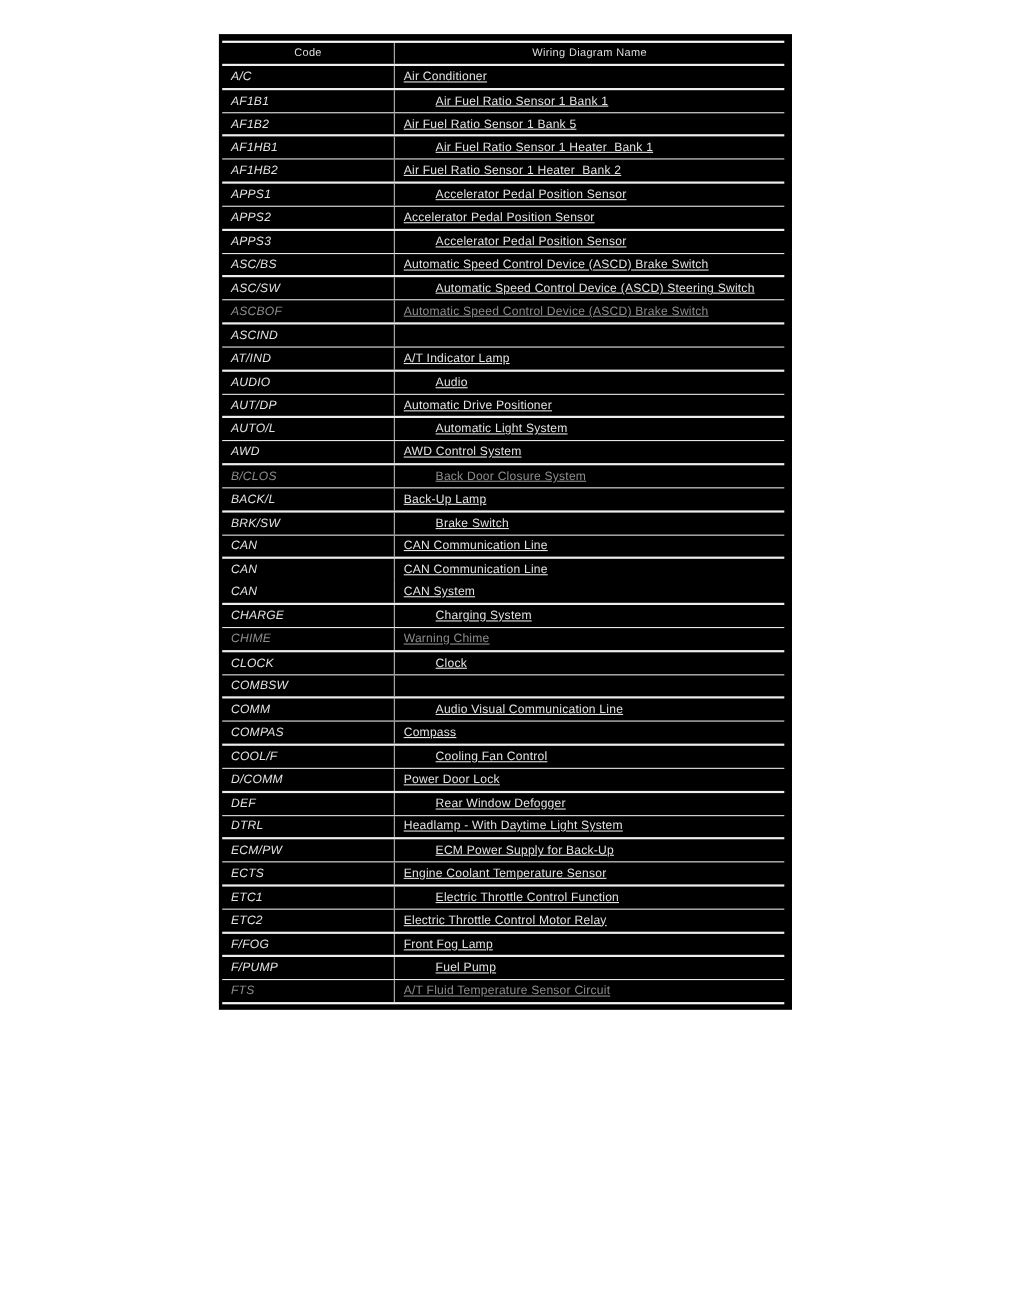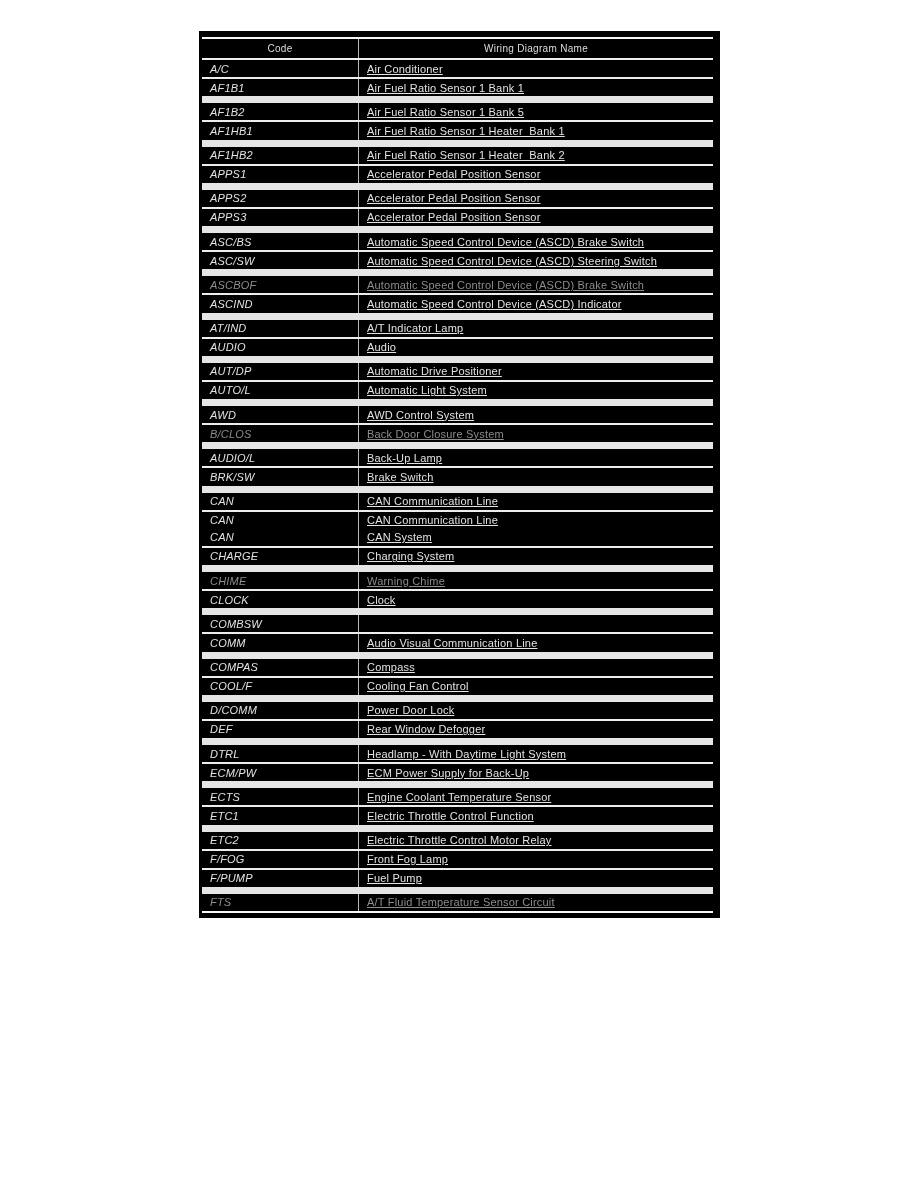--- a/index.html
+++ b/index.html
@@ -21,21 +21,21 @@
     border-bottom:2px solid #efefef;
     color:#dedede; font-size:10px; letter-spacing:0.3px;
   }
   .h-cell { display:flex; align-items:center; justify-content:center; box-sizing:border-box; }
   .h-code { width:157px; border-right:1px solid #b8b8b8; }
   .h-name { flex:1; }
   .t-body { flex:1 1 auto; display:flex; flex-direction:column; }
   .row { flex:1 1 0; display:flex; box-sizing:border-box; color:#e3e3e3; font-size:11px; }
   .row.dim { color:#8d8d8d; }
   .b-bright { border-bottom:2px solid #ededed; }
-  .b-thin   { border-bottom:7px solid #e5e5e5; }
+  .b-thin   { border-bottom:1px solid #e5e5e5;gap:29px; }
   .b-none   { border-bottom:none; }
   .cell {
     display:flex; align-items:center; box-sizing:border-box;
     white-space:pre; overflow:hidden; letter-spacing:0.2px;
   }
   .cell-code { width:157px; padding-left:8px; border-right:1px solid #b8b8b8;font-style:italic; }
   .cell-name { flex:1; padding-left:8px;text-decoration:underline; }
 </style>
 </head>
 <body>
@@ -87,21 +87,20 @@
           <div class="row b-thin">
     <div class="cell cell-code">ASC/SW</div>
     <div class="cell cell-name">Automatic Speed Control Device (ASCD) Steering Switch</div>
   </div>
           <div class="row dim b-bright">
     <div class="cell cell-code">ASCBOF</div>
     <div class="cell cell-name">Automatic Speed Control Device (ASCD) Brake Switch</div>
   </div>
           <div class="row b-thin">
     <div class="cell cell-code">ASCIND</div>
-    <div class="cell cell-name">Automatic Speed Control Device (ASCD) Indicator</div>
   </div>
           <div class="row b-bright">
     <div class="cell cell-code">AT/IND</div>
     <div class="cell cell-name">A/T Indicator Lamp</div>
   </div>
           <div class="row b-thin">
     <div class="cell cell-code">AUDIO</div>
     <div class="cell cell-name">Audio</div>
   </div>
           <div class="row b-bright">
@@ -114,21 +113,21 @@
   </div>
           <div class="row b-bright">
     <div class="cell cell-code">AWD</div>
     <div class="cell cell-name">AWD Control System</div>
   </div>
           <div class="row dim b-thin">
     <div class="cell cell-code">B/CLOS</div>
     <div class="cell cell-name">Back Door Closure System</div>
   </div>
           <div class="row b-bright">
-    <div class="cell cell-code">AUDIO/L</div>
+    <div class="cell cell-code">BACK/L</div>
     <div class="cell cell-name">Back-Up Lamp</div>
   </div>
           <div class="row b-thin">
     <div class="cell cell-code">BRK/SW</div>
     <div class="cell cell-name">Brake Switch</div>
   </div>
           <div class="row b-bright">
     <div class="cell cell-code">CAN</div>
     <div class="cell cell-name">CAN Communication Line</div>
   </div>

